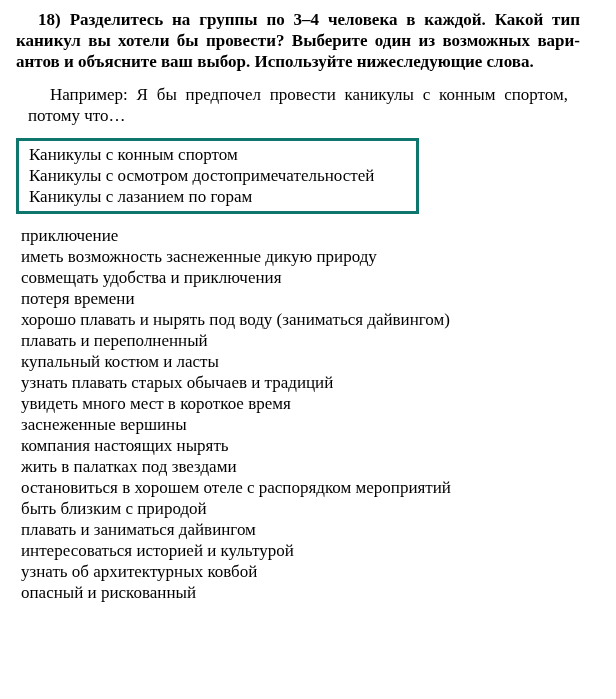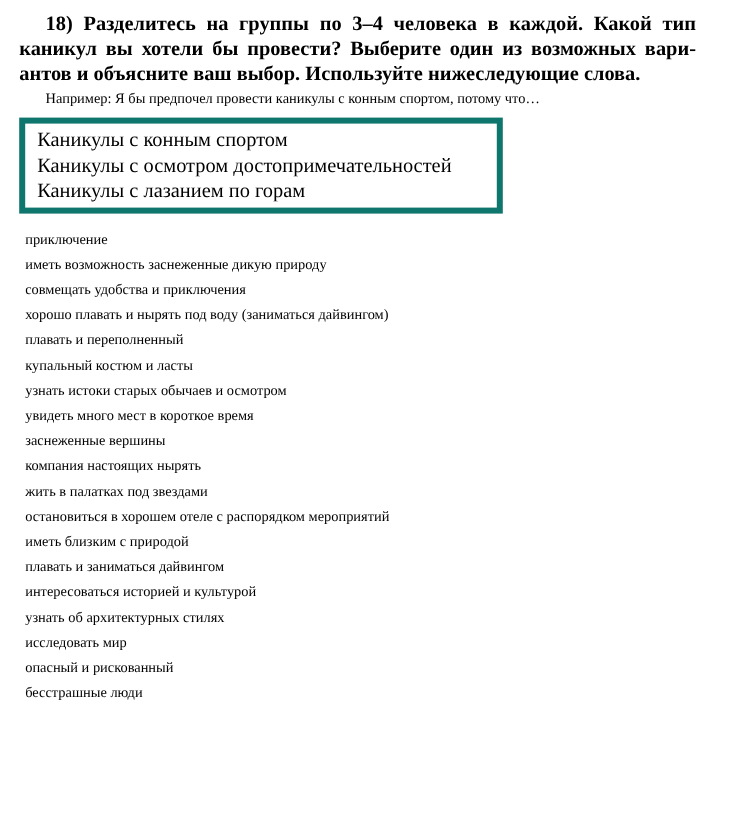--- a/index.html
+++ b/index.html
@@ -27,39 +27,39 @@
     font-weight: bold;
     text-align: justify;
     text-indent: 22px;
     hyphens: manual;
     -webkit-hyphens: manual;
   }
   .task .num {
     margin-right: 9px;
   }
   .example {
-    margin: 0;
-    font-size: 12px;
+    margin: 12px;
+    font-size: 17px;
     line-height: 21px;
     text-align: justify;
     text-indent: 22px;
   }
   .options-box {
     box-sizing: border-box;
     margin-top: 5px;
     width: 403px;
-    border: 5px solid #0f766e;
+    border: 3px solid #0f766e;
     padding: 3px 10px 4px 10px;
     font-size: 17px;
     line-height: 21px;
   }
   .word-list {
     margin-top: 11px;
     padding-left: 5px;
-    font-size: 12px;
+    font-size: 17px;
     line-height: 21px;
   }
   .option-item, .word-item {
     white-space: nowrap;
   }
 </style>
 </head>
 <body>
 
 <div class="page">
@@ -71,31 +71,30 @@
   <div class="options-box">
     <div class="option-item">Каникулы с конным спортом</div>
     <div class="option-item">Каникулы с осмотром достопримечательностей</div>
     <div class="option-item">Каникулы с лазанием по горам</div>
   </div>
 
   <div class="word-list">
     <div class="word-item">приключение</div>
     <div class="word-item">иметь возможность заснеженные дикую природу</div>
     <div class="word-item">совмещать удобства и приключения</div>
+    <div class="word-item">потеря времени</div>
     <div class="word-item">хорошо плавать и нырять под воду (заниматься дайвингом)</div>
     <div class="word-item">плавать и переполненный</div>
     <div class="word-item">купальный костюм и ласты</div>
-    <div class="word-item">узнать истоки старых обычаев и осмотром</div>
+    <div class="word-item">узнать плавать старых обычаев и традиций</div>
     <div class="word-item">увидеть много мест в короткое время</div>
     <div class="word-item">заснеженные вершины</div>
     <div class="word-item">компания настоящих нырять</div>
     <div class="word-item">жить в палатках под звездами</div>
     <div class="word-item">остановиться в хорошем отеле с распорядком мероприятий</div>
-    <div class="word-item">иметь близким с природой</div>
+    <div class="word-item">быть близким с природой</div>
     <div class="word-item">плавать и заниматься дайвингом</div>
     <div class="word-item">интересоваться историей и культурой</div>
-    <div class="word-item">узнать об архитектурных стилях</div>
-    <div class="word-item">исследовать мир</div>
+    <div class="word-item">узнать об архитектурных ковбой</div>
     <div class="word-item">опасный и рискованный</div>
-    <div class="word-item">бесстрашные люди</div>
   </div>
 
 </div>
 
 </body></html>

